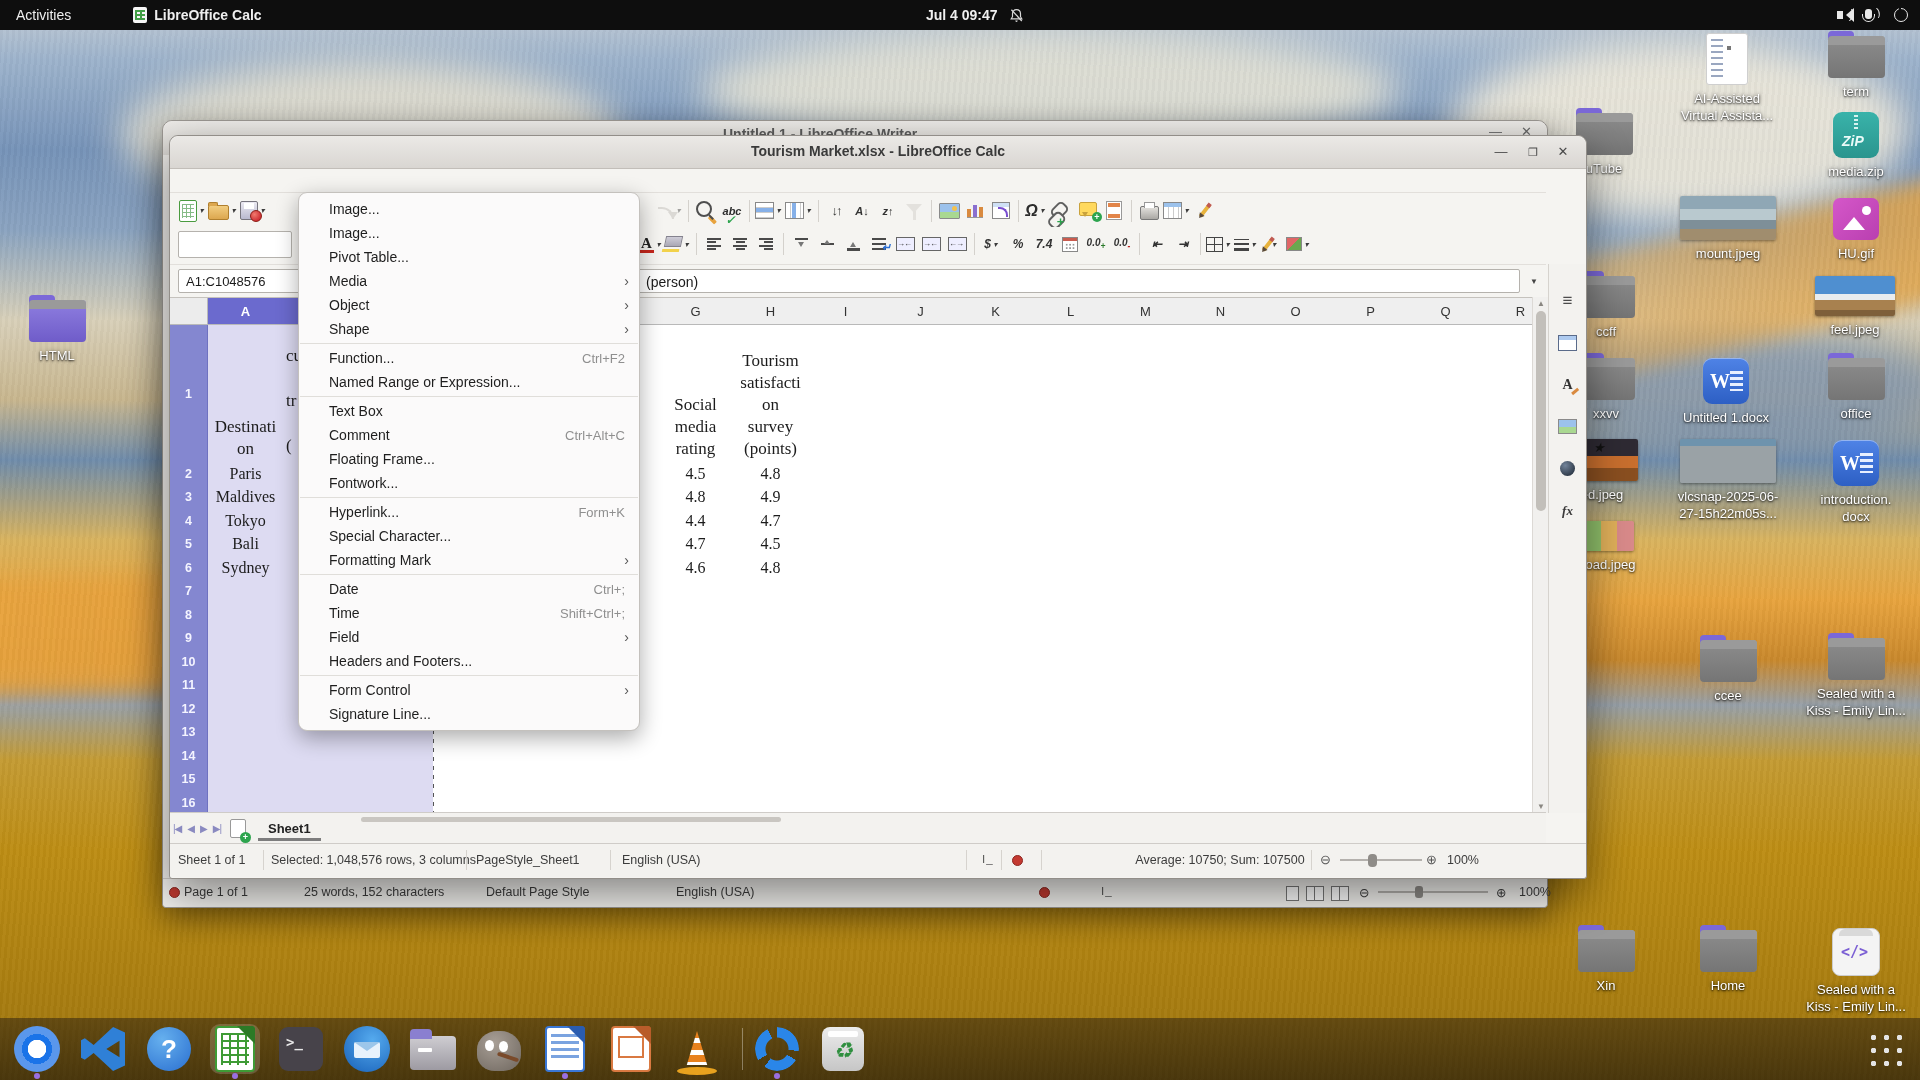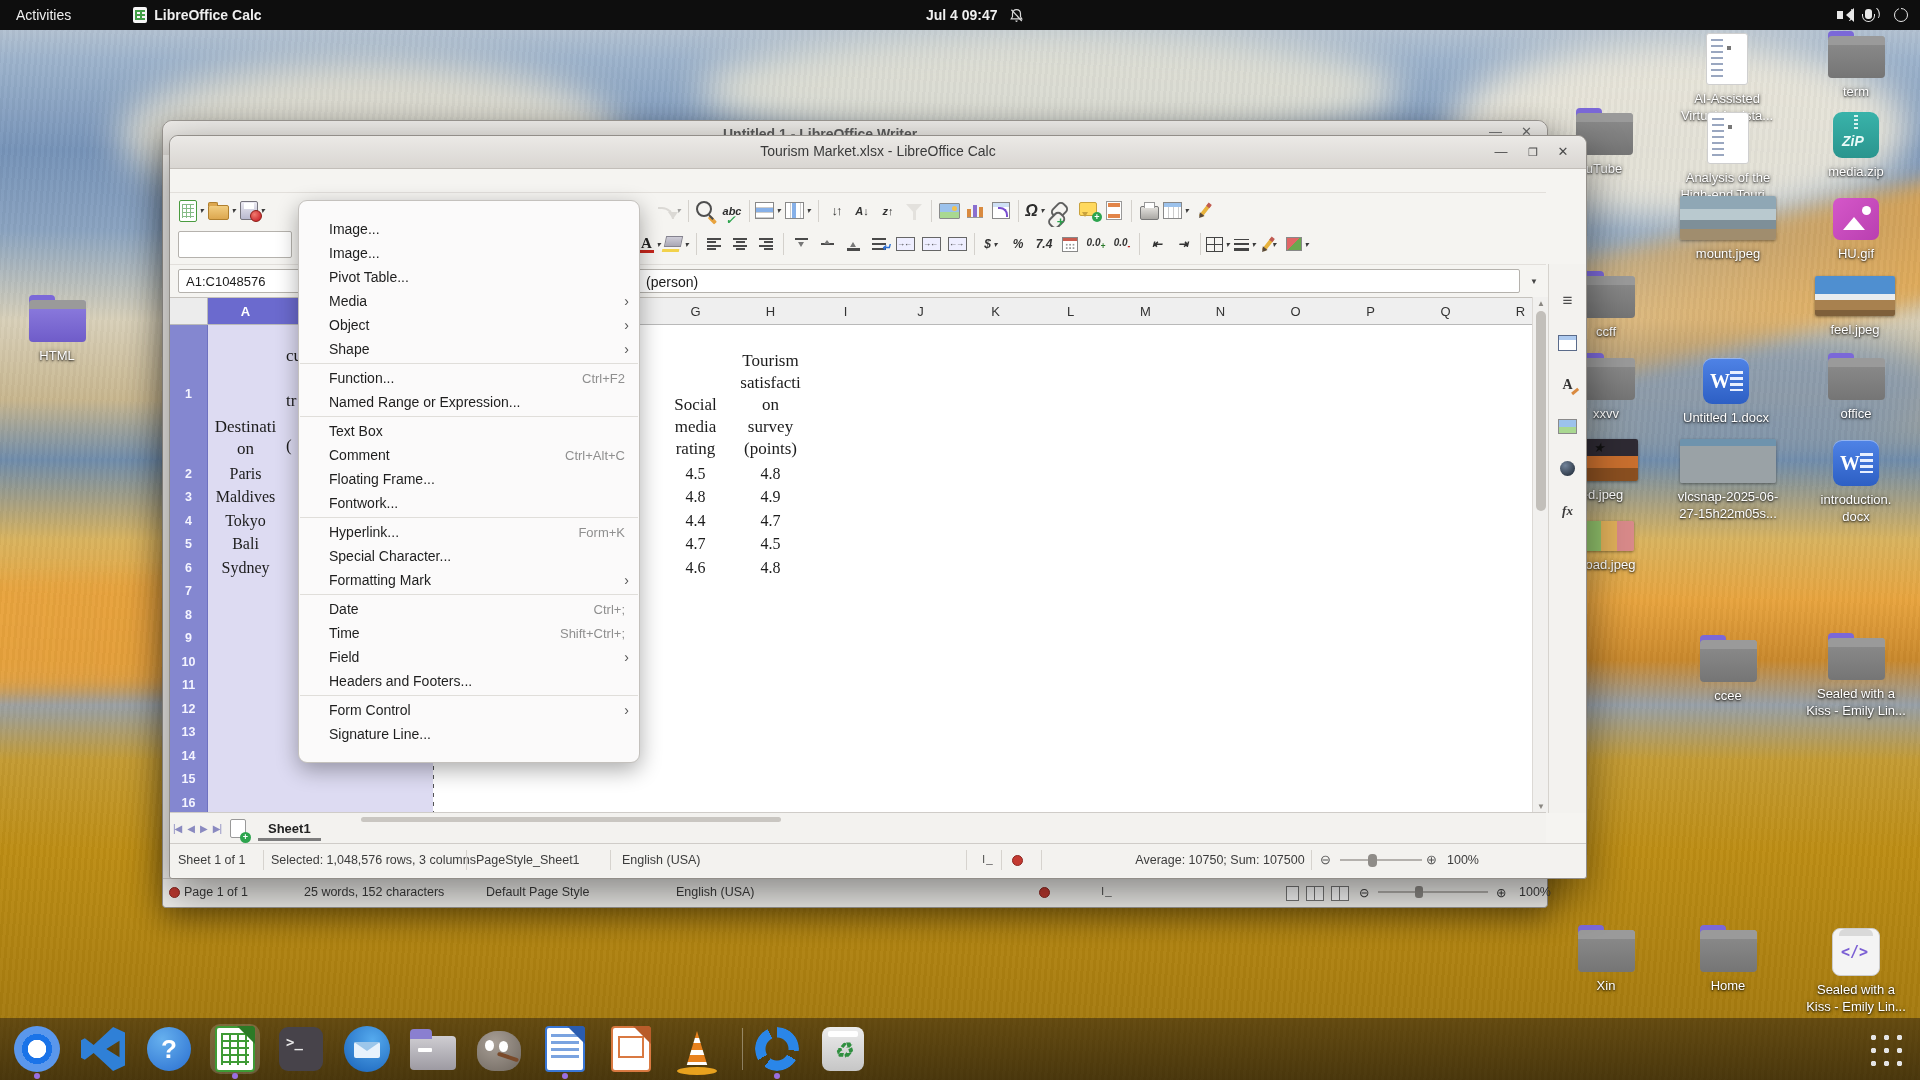--- a/index.html
+++ b/index.html
@@ -83,21 +83,21 @@
   .wdot{position:absolute;width:9px;height:9px;border-radius:50%;background:#c43a31;border:1px solid #8d2721;top:8px}
   .wview{position:absolute;top:7px;width:11px;height:13px;border:1px solid #777;background:#fff}
   .wview.b2{width:16px;background:linear-gradient(90deg,#fff 0 7px,#777 7px 8px,#fff 8px)}
   .wslider{position:absolute;top:12px;height:2px;background:#b4b1ad}
   .wthumb{position:absolute;top:7px;width:8px;height:12px;border-radius:3px;background:#8f8c88}
   
   .calc{position:absolute;left:169px;top:135px;width:1416px;height:742px;z-index:3;
     background:#f5f4f1;border:1px solid #928e89;border-radius:9px 9px 3px 3px;box-shadow:0 16px 44px rgba(0,0,0,.45)}
   .calc-title{position:absolute;left:0;right:0;top:0;height:32px;border-radius:9px 9px 0 0;
     background:linear-gradient(#ebe9e6,#d9d6d2);border-bottom:1px solid #c2beb9;text-align:center}
-  .calc-title .t{display:inline-block;margin-top:7px;font-weight:normal;font-size:14px;color:#3a3a3a}
+  .calc-title .t{display:inline-block;margin-top:7px;font-weight:bold;font-size:14px;color:#3a3a3a}
   .winbtn{position:absolute;top:6px;width:22px;height:20px;text-align:center;color:#4a4a4a;font-size:13px;line-height:20px;cursor:default}
   .menubar{position:absolute;left:0;right:40px;top:32px;height:24px;background:#f5f4f1;display:flex;align-items:stretch;padding-left:6px;font-size:14px;color:#202020}
   .menu-item{padding:1px 9px 0;display:flex;align-items:center;position:relative}
   .menu-item.active{background:#dadada;box-shadow:inset 0 -2.5px 0 #6633cc}
   .toolbar{position:absolute;left:0;right:40px;height:35px;display:flex;align-items:center;background:#f5f4f1}
   .tb1{top:56px;border-top:1px solid #e2dfdb}
   .tb2{top:91px;height:34px}
   .tbgroup{position:absolute;display:flex;align-items:center;height:100%}
   .tbi{height:26px;min-width:24px;padding:0 1px;display:inline-flex;align-items:center;justify-content:center;position:relative;border-radius:3px}
   .caret{font-size:8px;color:#3c3c3c;width:9px;display:inline-block;text-align:center}
@@ -236,22 +236,22 @@
   .statusbar{position:absolute;left:0;right:0;bottom:1px;height:33px;background:#f3f2ef;border-top:1px solid #cfccc8;
     font-size:12.5px;color:#3c3c3c;border-radius:0 0 3px 3px}
   .statusbar span.st{position:absolute;top:9px;white-space:nowrap}
   .sdiv{position:absolute;top:6px;width:1px;height:20px;background:#d6d3ce}
   .imode{position:absolute;top:9px;font-size:11.5px;color:#555;letter-spacing:1px}
   .sdot{position:absolute;top:11px;width:9px;height:9px;border-radius:50%;background:#c43a31;border:1px solid #8d2721}
   .zicon{position:absolute;top:8px;font-size:13px;color:#555}
   .ztrack{position:absolute;top:15px;height:2px;background:#b4b1ad}
   .zthumb{position:absolute;top:10px;width:9px;height:13px;border-radius:4px;background:#8f8c88}
   
-  .imenu{position:absolute;left:298px;top:200px;width:340px;z-index:40;background:#fbfafa;
-    border:1px solid #c4c1bd;border-radius:9px;box-shadow:0 7px 22px rgba(0,0,0,.33);padding:16px 0}
+  .imenu{position:absolute;left:298px;top:192px;width:340px;z-index:40;background:#fbfafa;
+    border:1px solid #c4c1bd;border-radius:9px;box-shadow:0 7px 22px rgba(0,0,0,.33);padding:4px 0}
   .imi{height:24px;display:flex;align-items:center;padding:0 14px 0 30px;font-size:14px;color:#1e1e1e}
   .imi .lab{flex:1}
   .imi .sc{color:#8f8f8f;font-size:13px}
   .imi .sub{color:#555;font-size:14px;margin-right:-4px}
   .imsep{height:1px;background:#e0deda;margin:2px 1px}
   
   .dock{position:absolute;left:0;bottom:0;width:1920px;height:62px;z-index:50;
     background:linear-gradient(rgba(38,28,16,.50),rgba(24,18,10,.62))}
   .dock-item{position:absolute;top:6px;width:50px;height:50px;display:flex;align-items:center;justify-content:center;border-radius:10px}
   .dock-item.active{background:rgba(255,255,255,.18)}
@@ -331,27 +331,20 @@
     <div class="dicon" style="left: 1790px; top: 36px;">
       <i class="di-folder"></i>
       <div class="dlabel">
         <div>term</div>
       </div>
     </div>
     <div class="dicon" style="left: 1538px; top: 113px;">
       <i class="di-folder"></i>
       <div class="dlabel">
         <div>uTube</div>
-      </div>
-    </div>
-    <div class="dicon" style="left: 1662px; top: 112px;">
-      <i class="di-doc"></i>
-      <div class="dlabel">
-        <div>Analysis of the</div>
-        <div>High-end Touri...</div>
       </div>
     </div>
     <div class="dicon" style="left: 1790px; top: 112px;">
       <i class="di-zip"></i>
       <div class="dlabel">
         <div>media.zip</div>
       </div>
     </div>
     <div class="dicon" style="left: 1662px; top: 196px;">
       <i class="ph ph-mount"></i>

